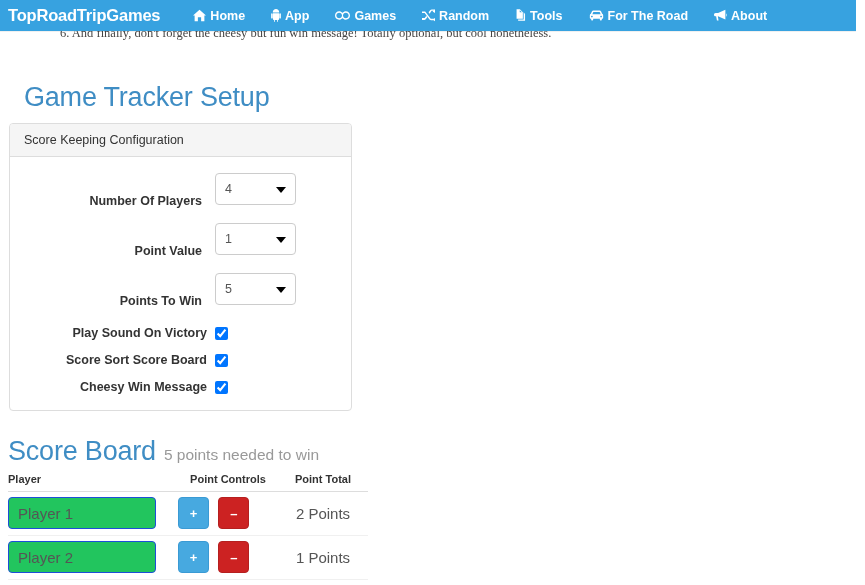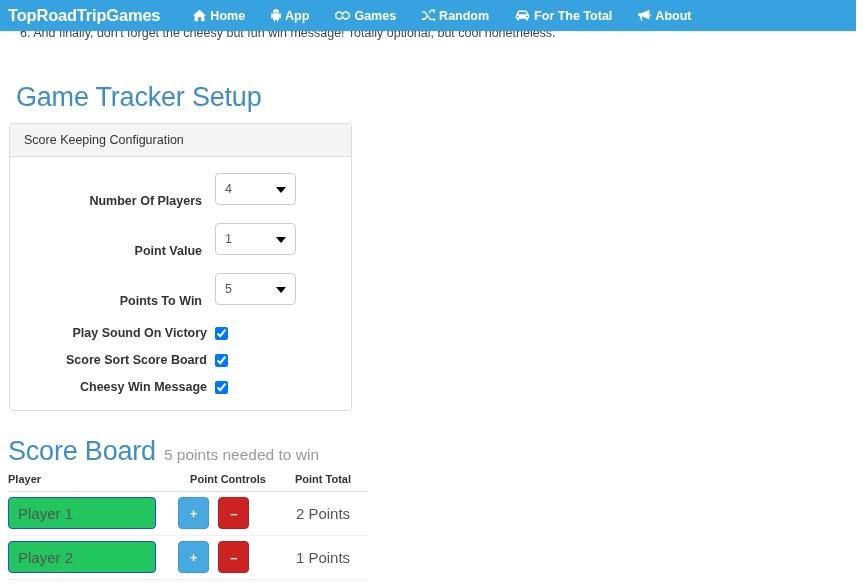--- a/index.html
+++ b/index.html
@@ -45,29 +45,30 @@
   .nav-link .ic { margin-right: 4px; display: inline-flex; align-items: center; }
   .nav-link svg { display: block; fill: #ffffff; }
 
   
   .clipped-note {
     position: absolute;
     top: 26px; left: 0;
     width: 865px;
     font-size: 12.5px;
     color: #444444;
-    padding-left: 20px;
+    padding-left: 60px;
     white-space: nowrap;
     z-index: 5;
+    font-family: Liberation Serif, serif;
   }
 
   
   .page-heading {
     position: absolute;
-    left: 16px; top: 82px;
+    left: 24px; top: 82px;
     font-size: 27px;
     color: #3f8dc4;
     font-weight: normal;
     margin: 0;
     letter-spacing: -0.2px;
   }
 
   
   .panel {
     position: absolute;
@@ -259,28 +260,36 @@
 
       <a class="nav-link">
         <span class="ic">
           <svg width="13" height="13" viewBox="0 0 16 16">
               <path d="M0 3h3.2c.5 0 .9.2 1.2.6l6.1 8.2c.2.2.4.3.7.3H16v1.8h-4.8c-.8 0-1.5-.4-2-1L3.3 5c-.1-.1-.2-.2-.4-.2H0V3zm16-2v4l-3-2 3-2zM0 11.2h3c.2 0 .3-.1.4-.2l1.9-2.6 1.2 1.6-1.9 2.6c-.4.6-1.1 1-1.9 1H0v-2.4zM9.3 5.7 8.1 4.1 10 1.5c.5-.6 1.2-1 2-1H16v1.8h-4c-.2 0-.3.1-.4.2L9.3 5.7zM16 11v4l-3-2 3-2z"></path>
             </svg>
         </span>
         <span>Random</span>
       </a>
 
+      <a class="nav-link">
+        <span class="ic">
+          <svg width="11" height="13" viewBox="0 0 14 16">
+              <path d="M2 0v12h8V3.8L6.2 0H2zm4 1.2L8.8 4H6V1.2zM11 4v9H4v1.8h8.8V6L11 4z"></path>
+            </svg>
+        </span>
+        <span>Tools</span>
+      </a>
 
       <a class="nav-link">
         <span class="ic">
           <svg width="15" height="13" viewBox="0 0 18 12">
               <path d="M3.6 1C3.9.4 4.5 0 5.2 0h7.6c.7 0 1.3.4 1.6 1l1.4 3c.7.3 1.2 1 1.2 1.8V9c0 .6-.4 1-1 1h-.6v.8c0 .7-.5 1.2-1.2 1.2s-1.2-.5-1.2-1.2V10H5v.8c0 .7-.5 1.2-1.2 1.2s-1.2-.5-1.2-1.2V10H2c-.6 0-1-.4-1-1V5.8C1 5 1.5 4.3 2.2 4L3.6 1zm1.6.8L4 4.5h10L12.8 1.8H5.2zM3.5 6.2c-.6 0-1.1.5-1.1 1.1s.5 1.1 1.1 1.1 1.1-.5 1.1-1.1-.5-1.1-1.1-1.1zm11 0c-.6 0-1.1.5-1.1 1.1s.5 1.1 1.1 1.1 1.1-.5 1.1-1.1-.5-1.1-1.1-1.1z"></path>
             </svg>
         </span>
-        <span>For The Total</span>
+        <span>For The Road</span>
       </a>
 
       <a class="nav-link">
         <span class="ic">
           <svg width="13" height="13" viewBox="0 0 16 14">
               <path d="M14 0 5 4H2C.9 4 0 4.9 0 6s.9 2 2 2h.6l1 5h2l-.9-5H5l9 4V0zm1.2 4.5v4c.5-.3.8-.9.8-2s-.3-1.7-.8-2z"></path>
             </svg>
         </span>
         <span>About</span>
       </a>

